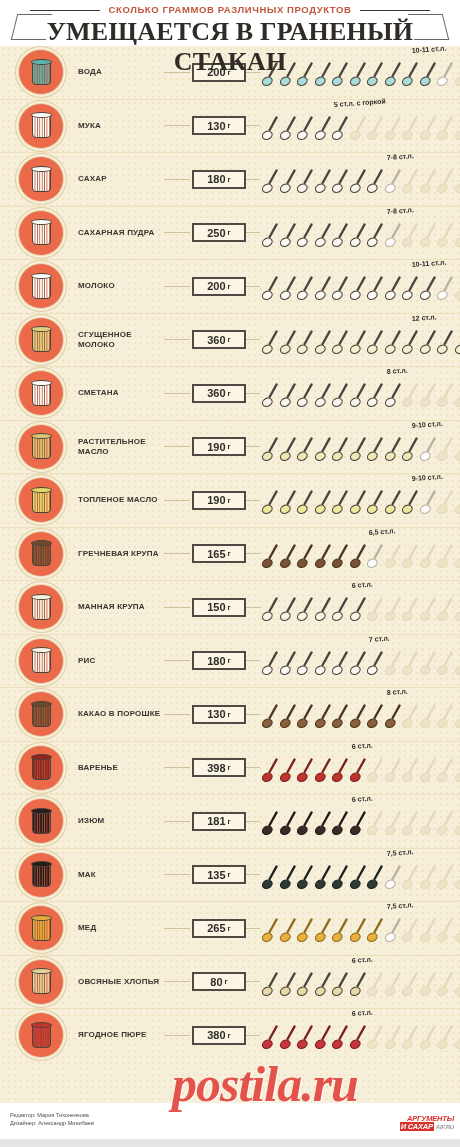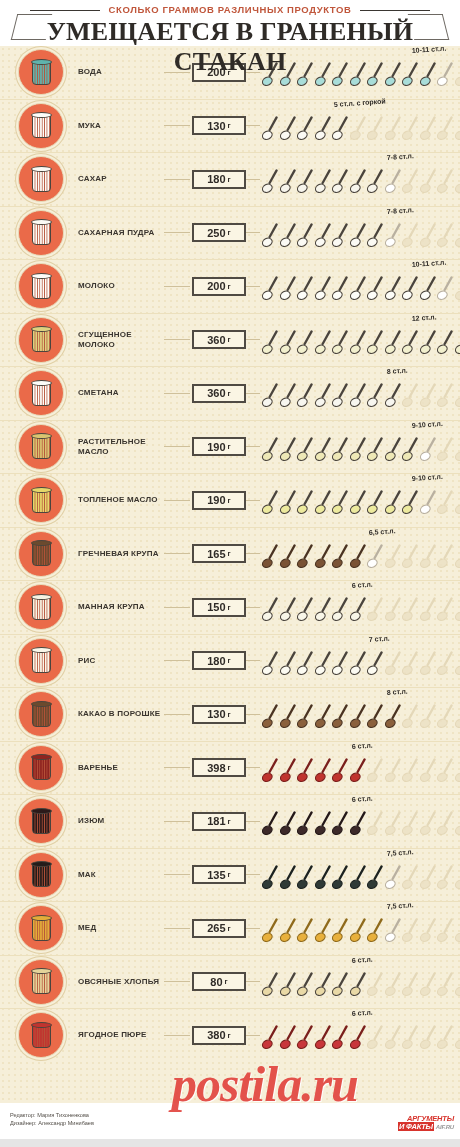--- a/index.html
+++ b/index.html
@@ -1909,17 +1909,17 @@
   </div>
 
   <div class="footer">
     <div class="watermark">postila.ru</div>
     <div class="credits">
       <div>Редактор: Мария Тихоненкова</div>
       <div>Дизайнер: Александр Минибаев</div>
     </div>
     <div class="aif">
       <span class="l1">АРГУМЕНТЫ</span>
-      <span class="l2"><b>И ФАКТЫ</b><span class="ru">AIF.RU</span></span>
+      <span class="l2"><b>И САХАР</b><span class="ru">AIF.RU</span></span>
     </div>
   </div>
 
 </div>
 
 </body></html>

